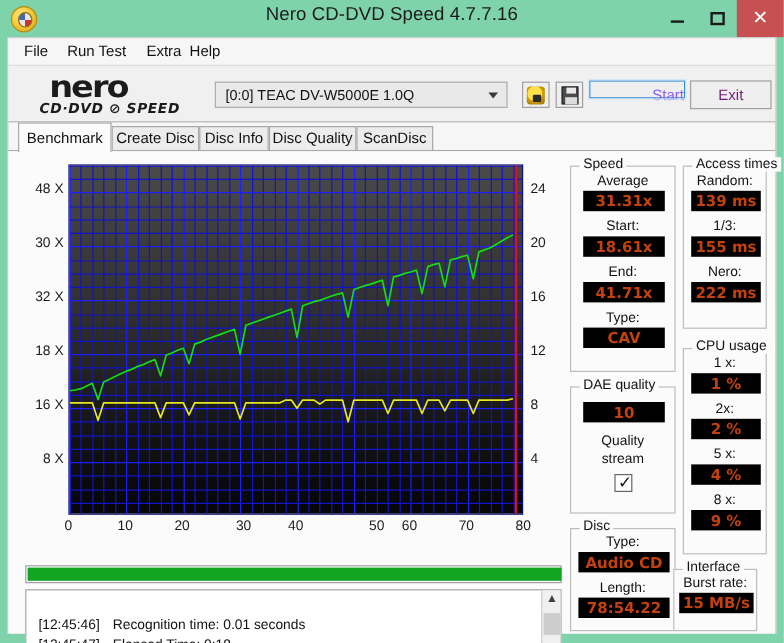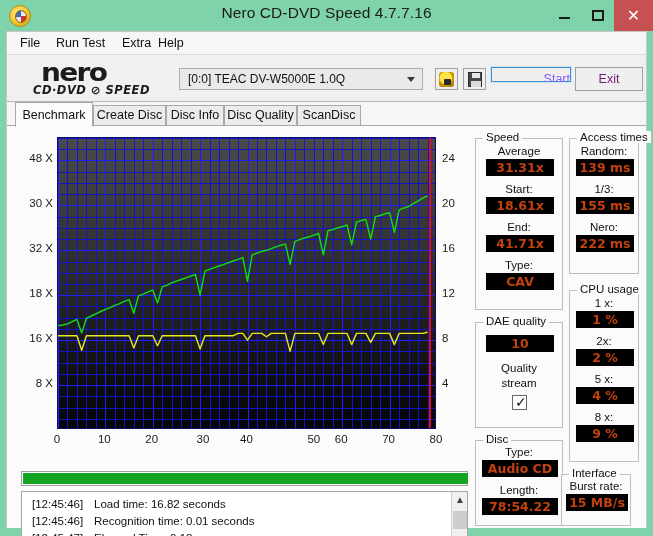--- a/index.html
+++ b/index.html
@@ -389,23 +389,20 @@
             <div class="axis-lbl xlbl" style="width: 24px; left: 361.625px; top: 302px;">70</div>
             <div class="axis-lbl xlbl" style="width: 24px; left: 409px; top: 302px;">80</div>
           </div>
       </div>
 
       <div id="progress">
         <div class="fill" id="progress-fill" style="width: 445px; background: rgb(17, 165, 34);"></div>
       </div>
 
       <div id="log">
-        <div class="log-row" style="top:6px">
-          <span class="log-ts">[12:45:46]</span><span>Load time: 16.82 seconds</span>
-        </div>
         <div class="log-row" style="top:23px">
           <span class="log-ts">[12:45:46]</span><span>Recognition time: 0.01 seconds</span>
         </div>
         <div class="log-row" style="top:40px">
           <span class="log-ts">[12:45:47]</span><span>Elapsed Time:  0:18</span>
         </div>
         <div id="log-scroll">
           <div class="arrow-up">▲</div>
           <div class="thumb"></div>
           <div class="arrow-dn">▼</div>

